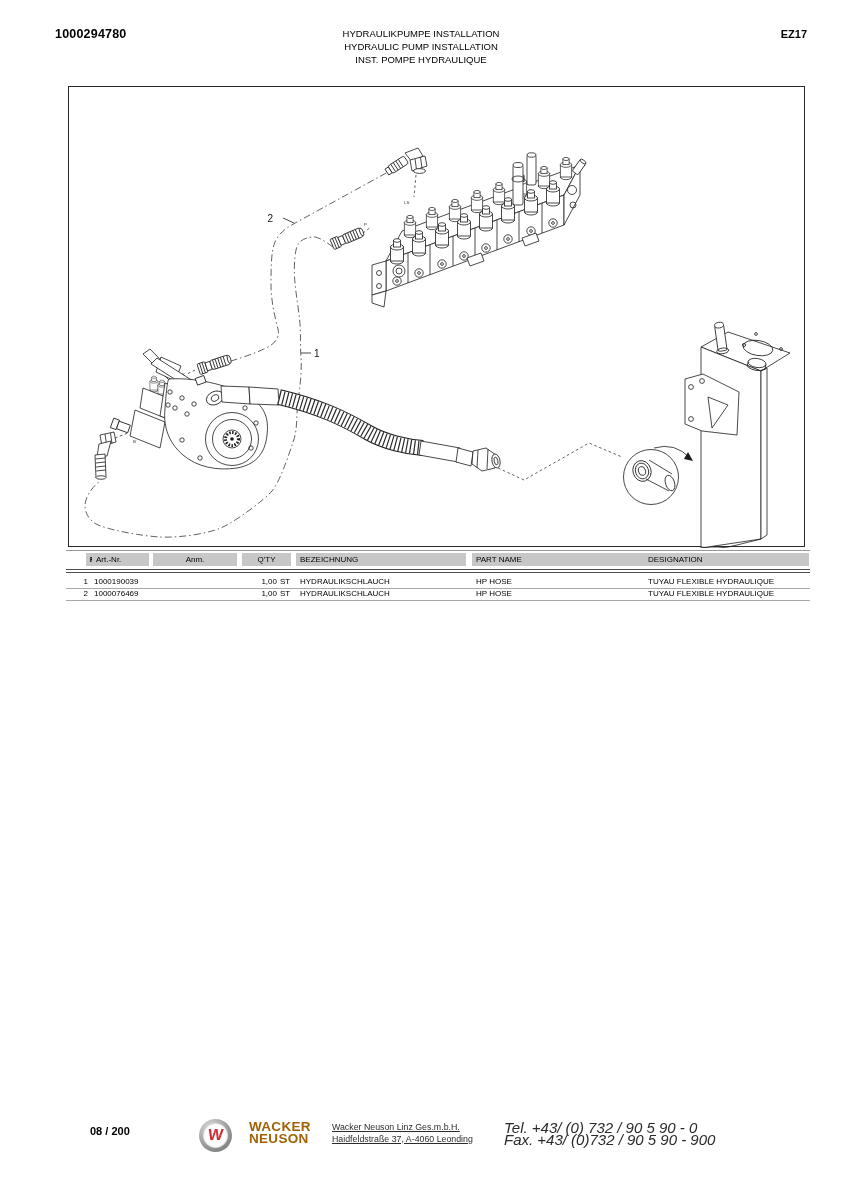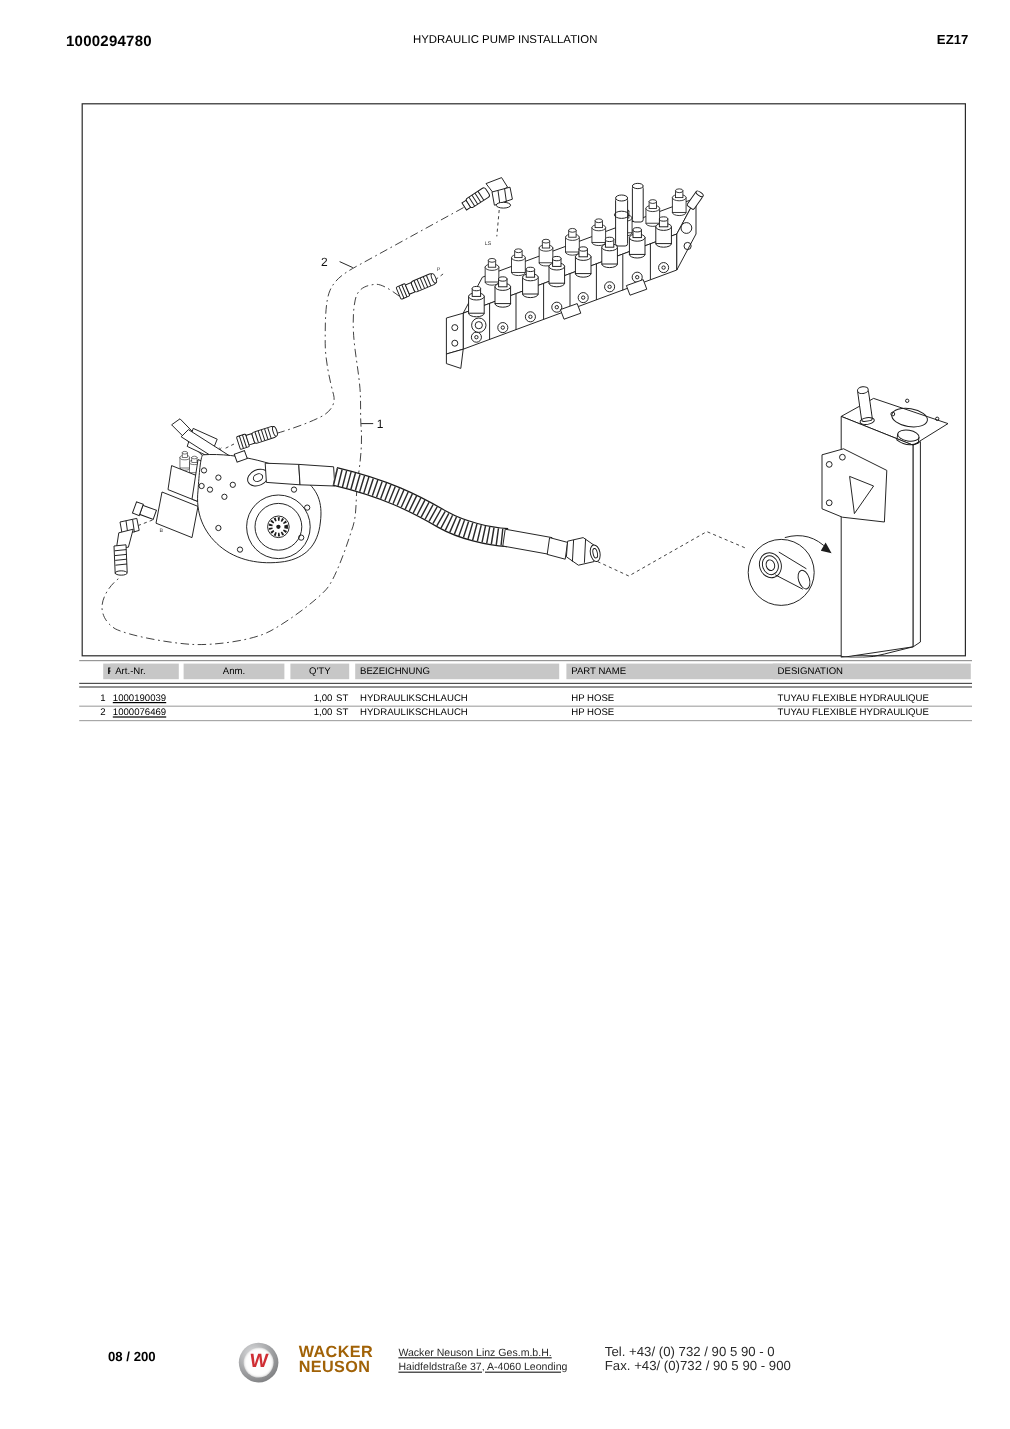--- a/index.html
+++ b/index.html
@@ -35,47 +35,49 @@
   .hc-par { left:406px; width:184px; padding-left:4px; }
   .hc-des { left:578px; width:165px; padding-left:4px; }
   .tline-dbl { position:absolute; left:0; top:20px; width:744px; height:4px;
                border-top:1px solid #4f4f4f; border-bottom:1px solid #4f4f4f; }
   .trow  { position:absolute; left:0; width:744px; height:12px; line-height:12px; }
   .trow1 { top:27px; } .trow2 { top:39px; }
   .rsep  { position:absolute; left:0; width:744px; height:1px; background:#a8a8a8; }
   .rsep1 { top:39px; } .rsep2 { top:51px; }
   .tcell { position:absolute; top:0; white-space:nowrap; }
   .c-pos { left:0;    width:22px; text-align:right; }
-  .c-art { left:28px;text-decoration:underline; }
+  .c-art { left:28px; }
   .c-qty { left:150px; width:61px; text-align:right; }
   .c-unit{ left:214px; }
   .c-bez { left:234px; }
   .c-par { left:410px; }
   .c-des { left:582px; }
 
   
   .page-indicator { position:absolute; left:90px; top:1125px; font-size:11px; font-weight:bold; }
   .logo { position:absolute; left:199px; top:1119px; width:33px; height:33px; border-radius:50%;
           background:radial-gradient(circle at 35% 28%, #dcdddf, #9a9b9d 55%, #68696b);
           display:flex; align-items:center; justify-content:center; }
   .logo-inner { width:25px; height:25px; border-radius:50%; background:#fdfdfd;
                 display:flex; align-items:center; justify-content:center;
                 box-shadow:inset 0 0 2px rgba(0,0,0,.35); }
   .logo-w { font-size:16px; font-weight:900; color:#cf2e34; transform:skewX(-6deg) translateY(-1px); }
   .brand { position:absolute; left:249px; top:1121px; font-size:13.5px; line-height:11.5px;
            font-weight:800; color:#a16207; letter-spacing:.3px; }
   .addr  { position:absolute; left:332px; top:1122px; font-size:8.8px; line-height:11.5px; color:#2b2b2b;text-decoration:underline; }
-  .telfax{ position:absolute; left:504px; top:1122px; font-size:11px; line-height:11.5px; color:#2b2b2b; }
+  .telfax{ position:absolute; left:504px; top:1122px; font-size:15px; line-height:11.5px; color:#2b2b2b;font-style:italic; }
 </style>
 </head>
 <body>
 
 <div class="doc-number">1000294780</div>
 <div class="titles">
+  <div>HYDRAULIKPUMPE INSTALLATION</div>
   <div>HYDRAULIC PUMP INSTALLATION</div>
+  <div>INST. POMPE HYDRAULIQUE</div>
 </div>
 <div class="model">EZ17</div>
 
 <div class="diagram-frame">
 <svg width="737" height="461" viewBox="0 0 737 461">
   <defs>
 
     <g id="cap">
       <rect class="wf" x="-6.5" y="-14" width="13" height="14"></rect>
       <ellipse class="wf" cx="0" cy="-14" rx="6.5" ry="3"></ellipse>

